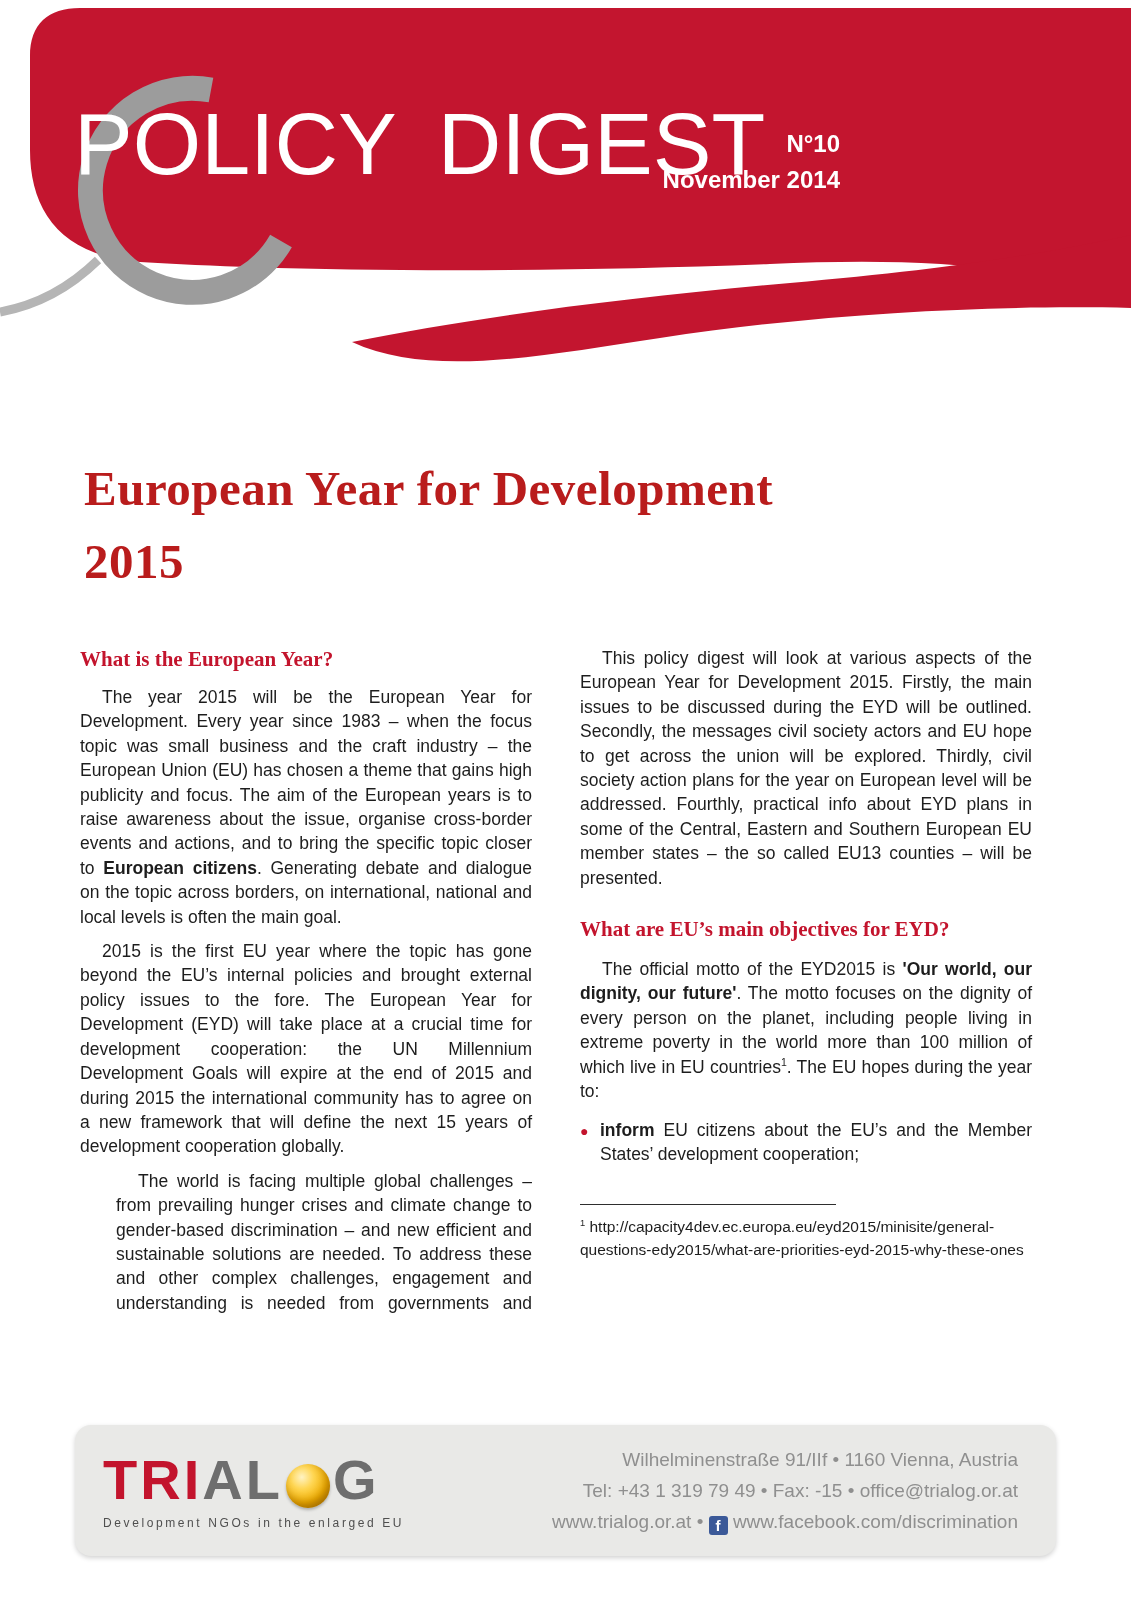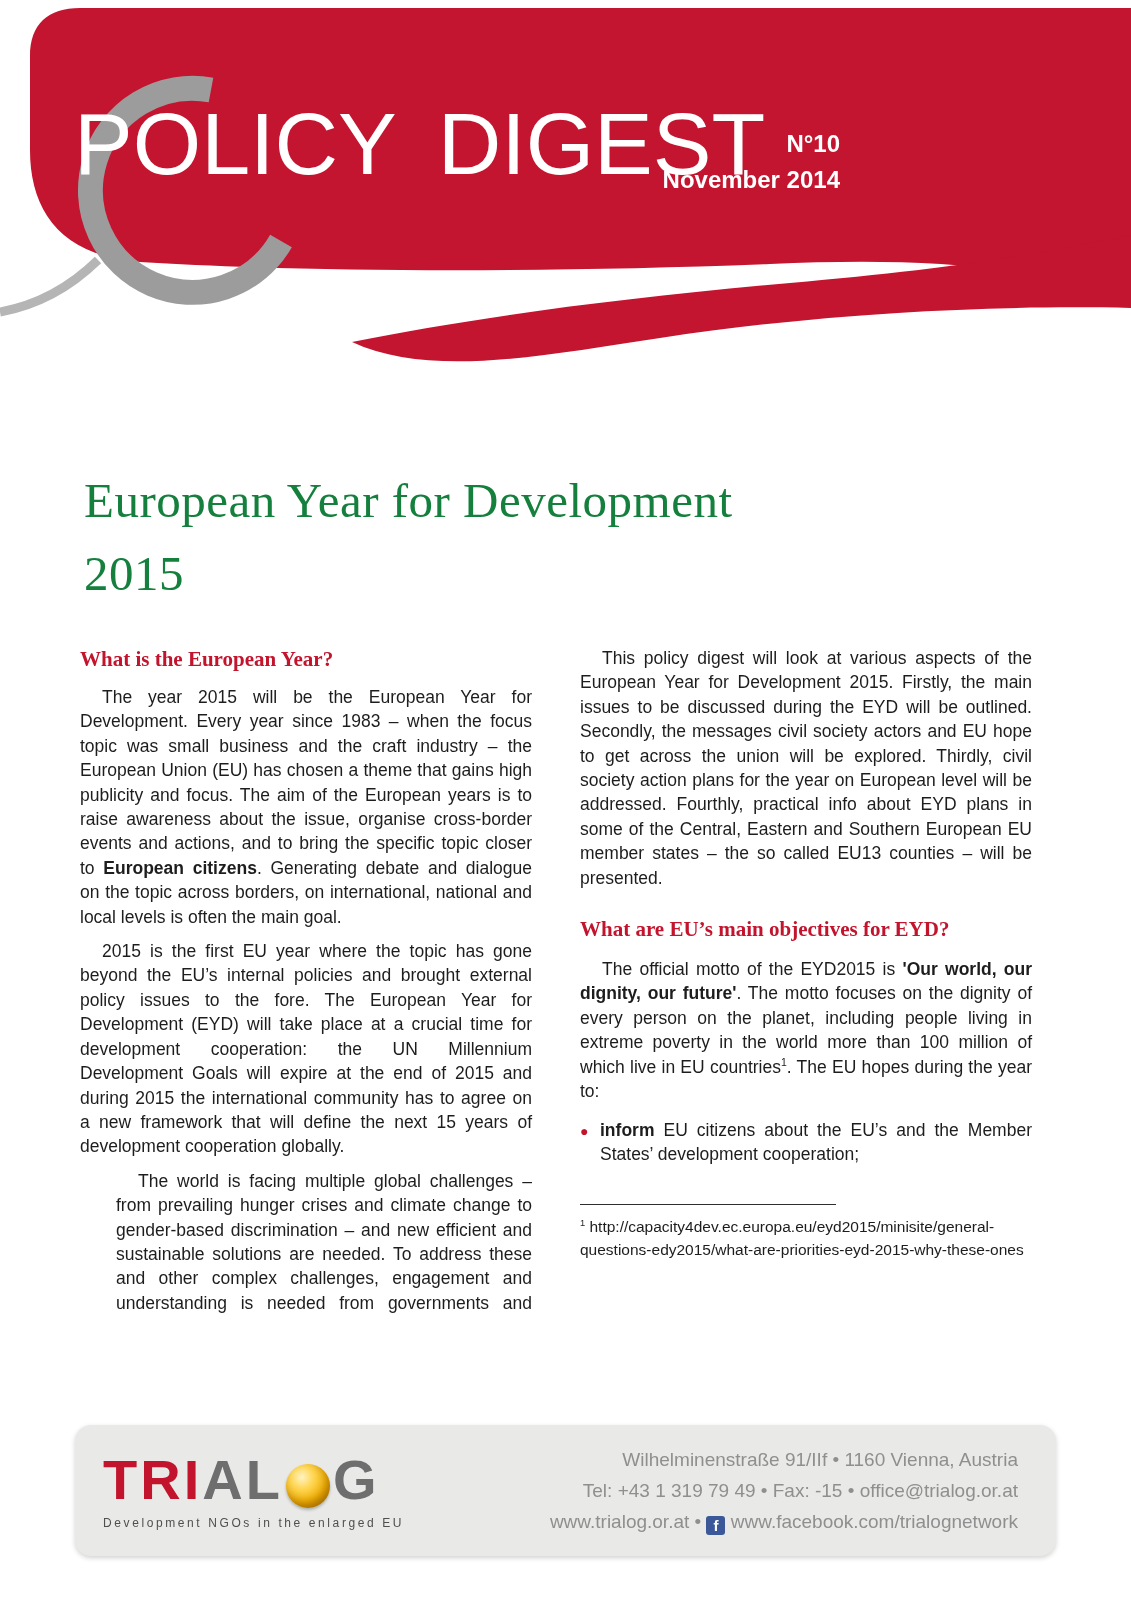--- a/index.html
+++ b/index.html
@@ -17,23 +17,23 @@
     font-size:88px; font-weight:300; line-height:1; letter-spacing:0px;
     word-spacing:18px; white-space:nowrap;
   }
   .issue-block {
     position:absolute; right:146px; top:126px; text-align:right;
     color:#ffffff; font-weight:bold; font-size:24px; line-height:36px;
   }
 
   
   .article-title {
-    position:absolute; left:84px; top:464px;
-    font-family:"Liberation Serif", serif; font-weight:normal;
-    font-size:49px; line-height:73px; color:#15803d;
+    position:absolute; left:84px; top:452px;
+    font-family:"Liberation Serif", serif; font-weight:bold;
+    font-size:49px; line-height:73px; color:#b91c1c;
     white-space:pre-line; letter-spacing:0.5px;
   }
 
   
   .col {
     position:absolute; top:646px; width:452px;
     font-size:17.5px; line-height:24.4px; text-align:justify;
   }
   .col-left  { left:80px; }
   .col-right { left:580px; }
@@ -136,18 +136,18 @@
           <span class="logo-al">AL</span>
           <span class="logo-ball"></span>
           <span class="logo-g">G</span>
       </div>
       <div class="logo-tagline">Development NGOs in the enlarged EU</div>
     </div>
     <div class="address">
       <div>Wilhelminenstraße 91/IIf • 1160 Vienna, Austria</div>
       <div>Tel: +43 1 319 79 49 • Fax: -15 • office@trialog.or.at</div>
       <div>
-        <span>www.trialog.or.at • </span><span class="fb-icon">f</span><span> www.facebook.com/trialognetwork</span>
+        <span>www.trialog.or.at • </span><span class="fb-icon">f</span><span> www.facebook.com/discrimination</span>
       </div>
     </div>
   </div>
 
 </div>
 
 </body></html>

